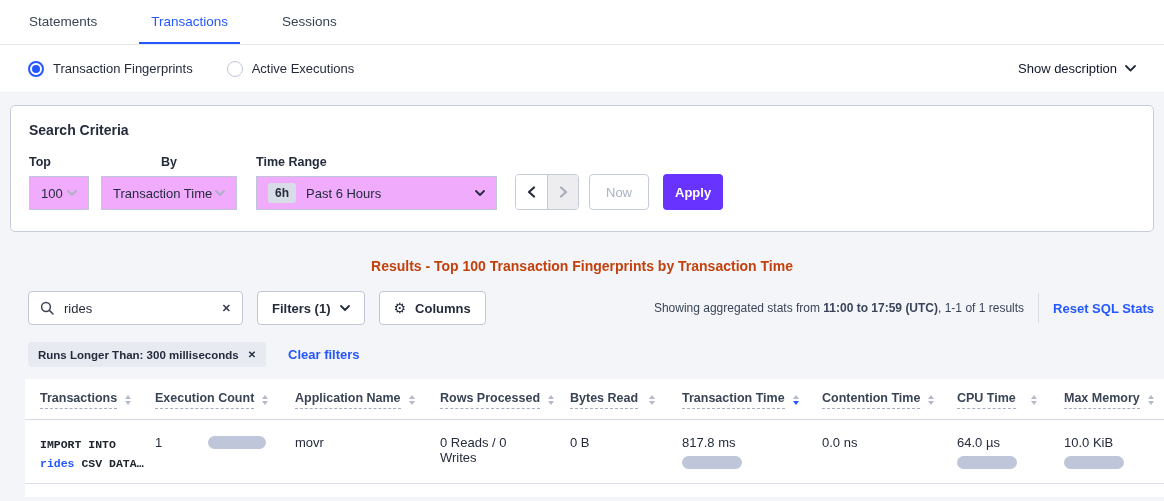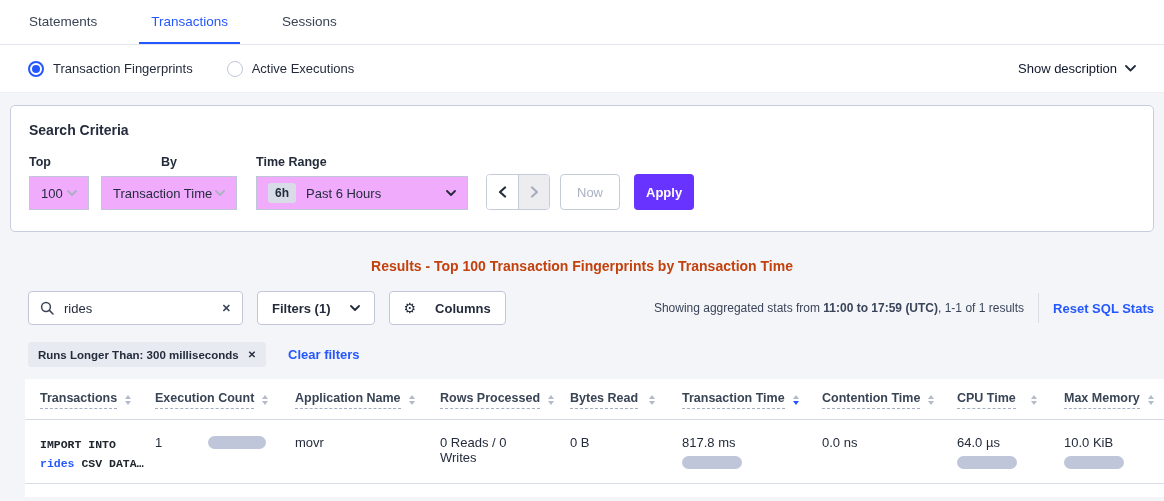--- a/index.html
+++ b/index.html
@@ -25,34 +25,34 @@
   .card { background:#fff; border:1px solid #c8cdde; border-radius:5px; margin:12px 10px 0 10px; padding:16px 18px 21px 18px; }
   .sc-title { font-size:14px; font-weight:700; color:#242c3c; }
   .sc-row { display:flex; align-items:flex-end; margin-top:17px; }
   .field .flabel { font-size:12.5px; font-weight:700; color:#242c3c; margin-bottom:7px; }
   .select { height:34px; border:1px solid #c0c6d8; border-radius:0; background:#f0abfc; display:flex; align-items:center; padding:16px 11px; font-size:13px; color:#242c3c; cursor:pointer; }
   .select .chev { margin-left:auto; }
   .sel-top { width:60px; }
   .sel-by { width:136px; margin-left:0; }
   .f-top { margin-right:12px; }
   .f-by { margin-right:19px;text-align:center; }
-  .sel-time { width:212px; }
+  .sel-time { width:241px; }
   .time-badge { background:#d7dce6; border-radius:3px; font-size:12px; font-weight:700; color:#242c3c; padding:3px 7px; margin-right:10px; }
   .arrow-group { display:flex; margin-left:18px; border:1px solid #c6cbd8; border-radius:4px; overflow:hidden; height:36px; }
   .arrow-btn { width:31px; height:34px; background:#fff; border:none; display:flex; align-items:center; justify-content:center; cursor:pointer; padding:0; }
   .arrow-btn.next { background:#ededf0; border-left:1px solid #c6cbd8; cursor:default; }
   .now-btn { margin-left:10px; height:36px; padding:0 16px; background:#fff; border:1px solid #c6cbd8; border-radius:4px; font-size:13px; color:#aab1c0; font-family:inherit; cursor:default; }
   .apply-btn { margin-left:14px; height:36px; padding:0 12px; background:#6933ff; border:none; border-radius:4px; font-size:13px; font-weight:700; color:#fff; font-family:inherit; cursor:pointer; }
   
   .results-title { margin:26px 28px 0 28px; font-size:14px; font-weight:700; color:#c2410c;text-align:center; }
   .controls-row { margin:17px 10px 0 28px; display:flex; align-items:center; }
   .searchbox { width:215px; height:34px; border:1px solid #c0c6d8; border-radius:4px; background:#fff; display:flex; align-items:center; padding:0 11px; gap:8px; }
   .searchbox input { border:none; outline:none; flex:1; min-width:0; font-size:13px; color:#242c3c; font-family:inherit; background:transparent; }
   .clear-x { font-size:11px; color:#394455; font-weight:700; cursor:pointer; }
-  .btn { margin-left:14px; height:34px; border:1px solid #c0c6d8; border-radius:4px; background:#fff; padding:0 14px; display:flex; align-items:center; gap:19px; font-size:13px; font-weight:700; color:#242c3c; font-family:inherit; cursor:pointer; }
+  .btn { margin-left:14px; height:34px; border:1px solid #c0c6d8; border-radius:4px; background:#fff; padding:0 14px; display:flex; align-items:center; gap:9px; font-size:13px; font-weight:700; color:#242c3c; font-family:inherit; cursor:pointer; }
   .gear { font-size:14px; font-weight:400; line-height:1; }
   .stats-text { margin-left:auto; font-size:12px; color:#3a4458; white-space:nowrap; }
   .stats-text b { font-weight:700; }
   .vdivider { width:1px; height:30px; background:#d9dde6; margin:0 14px; }
   .link { color:#2457ff; font-size:13px; font-weight:700; text-decoration:none; cursor:pointer; white-space:nowrap; }
   .chip-row { margin:17px 0 0 28px; display:flex; align-items:center; }
   .chip { background:#e7eaf1; border-radius:3px; height:25px; display:flex; align-items:center; gap:9px; padding:0 10px; font-size:11.5px; font-weight:600; color:#242c3c; }
   .chip-x { font-size:10px; font-weight:700; cursor:pointer; }
   .clear-link { margin-left:22px; }
   

